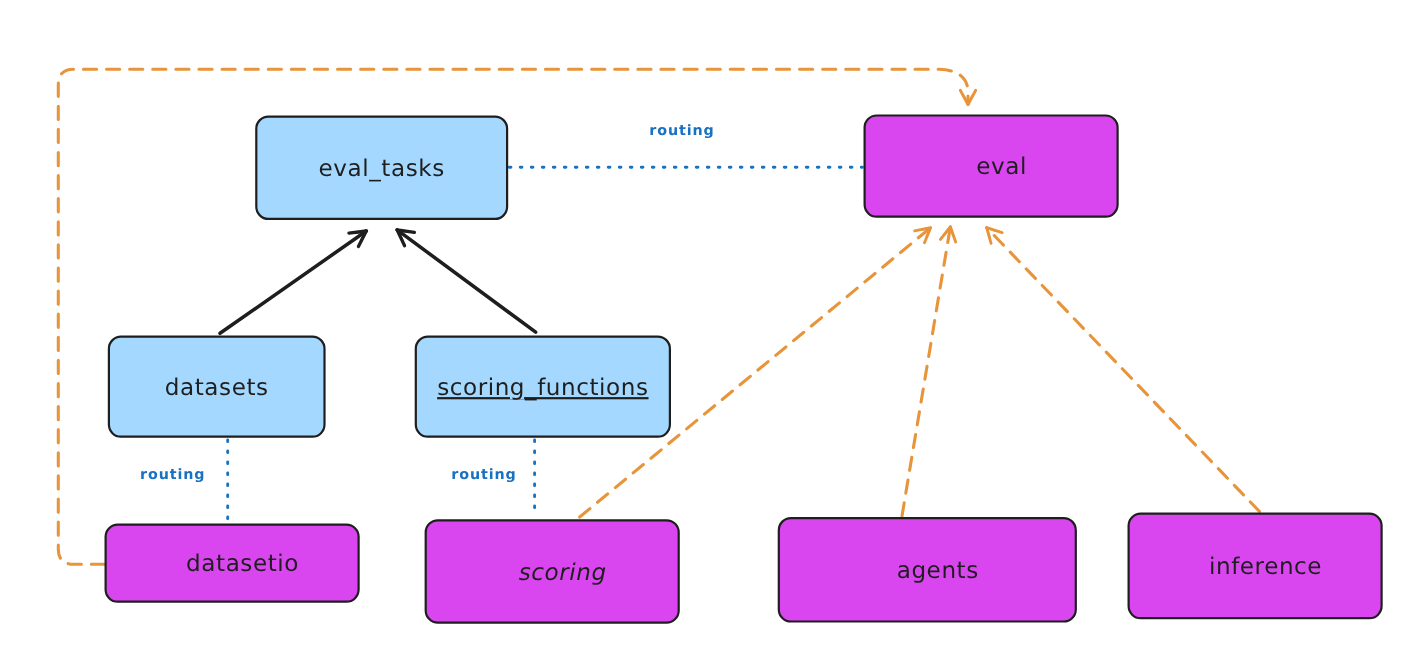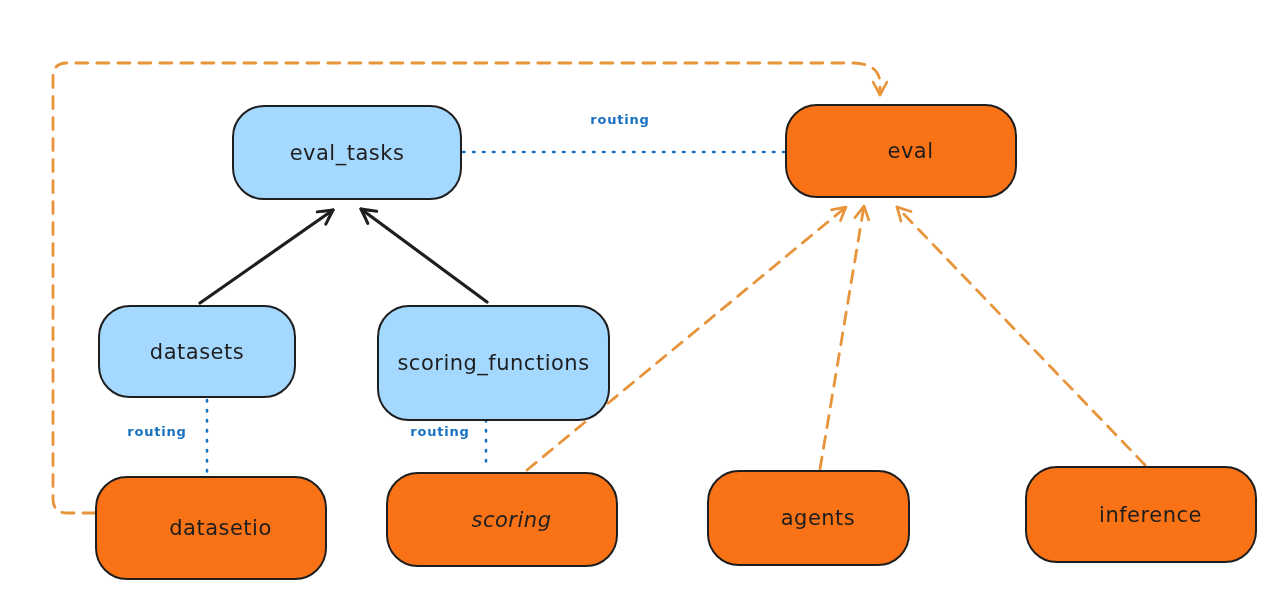--- a/index.html
+++ b/index.html
@@ -19,49 +19,49 @@
     position: absolute;
     left: 0;
     top: 0;
     width: 1280px;
     height: 596px;
   }
   .node {
     position: absolute;
     box-sizing: border-box;
     border: 2.5px solid #1e1e1e;
-    border-radius: 32px;
+    border-radius: 12px;
     display: flex;
     align-items: center;
     justify-content: center;
     font-size: 21px;
     letter-spacing: 0.5px;
     color: #1e1e1e;
     z-index: 2;
   }
   .node.blue  { background: #a5d8ff; }
-  .node.green { background: #f97316; padding-left: 19px; }
+  .node.green { background: #d946ef; padding-left: 19px; }
 
   .edge-label {
     position: absolute;
     color: #1971c2;
     font-size: 13px;
     font-weight: 600;
     letter-spacing: 0.8px;
     z-index: 3;
   }
 
   
   #node-eval-tasks        { left: 232px;  top: 105px; width: 230px; height: 95px; }
   #node-eval              { left: 785px;  top: 104px; width: 232px; height: 94px; }
   #node-datasets          { left: 98px;   top: 305px; width: 198px; height: 93px; }
-  #node-scoring-functions { left: 377px;  top: 305px; width: 233px; height: 116px; }
-  #node-datasetio         { left: 95px;   top: 476px; width: 232px; height: 104px; }
+  #node-scoring-functions { left: 377px;  top: 305px; width: 233px; height: 93px; text-decoration: underline; }
+  #node-datasetio         { left: 95px;   top: 476px; width: 232px; height: 72px; }
   #node-scoring           { left: 386px;  top: 472px; width: 232px; height: 95px; font-style: italic; }
-  #node-agents            { left: 707px;  top: 470px; width: 203px; height: 96px; }
+  #node-agents            { left: 707px;  top: 470px; width: 272px; height: 96px; }
   #node-inference         { left: 1025px; top: 466px; width: 232px; height: 97px; }
 
   
   #label-routing-top      { left: 580px; top: 112px; width: 80px; text-align: center; }
   #label-routing-datasets { left: 117px; top: 424px; width: 80px; text-align: center; }
   #label-routing-scoring  { left: 400px; top: 424px; width: 80px; text-align: center; }
 </style>
 </head>
 <body>
 

